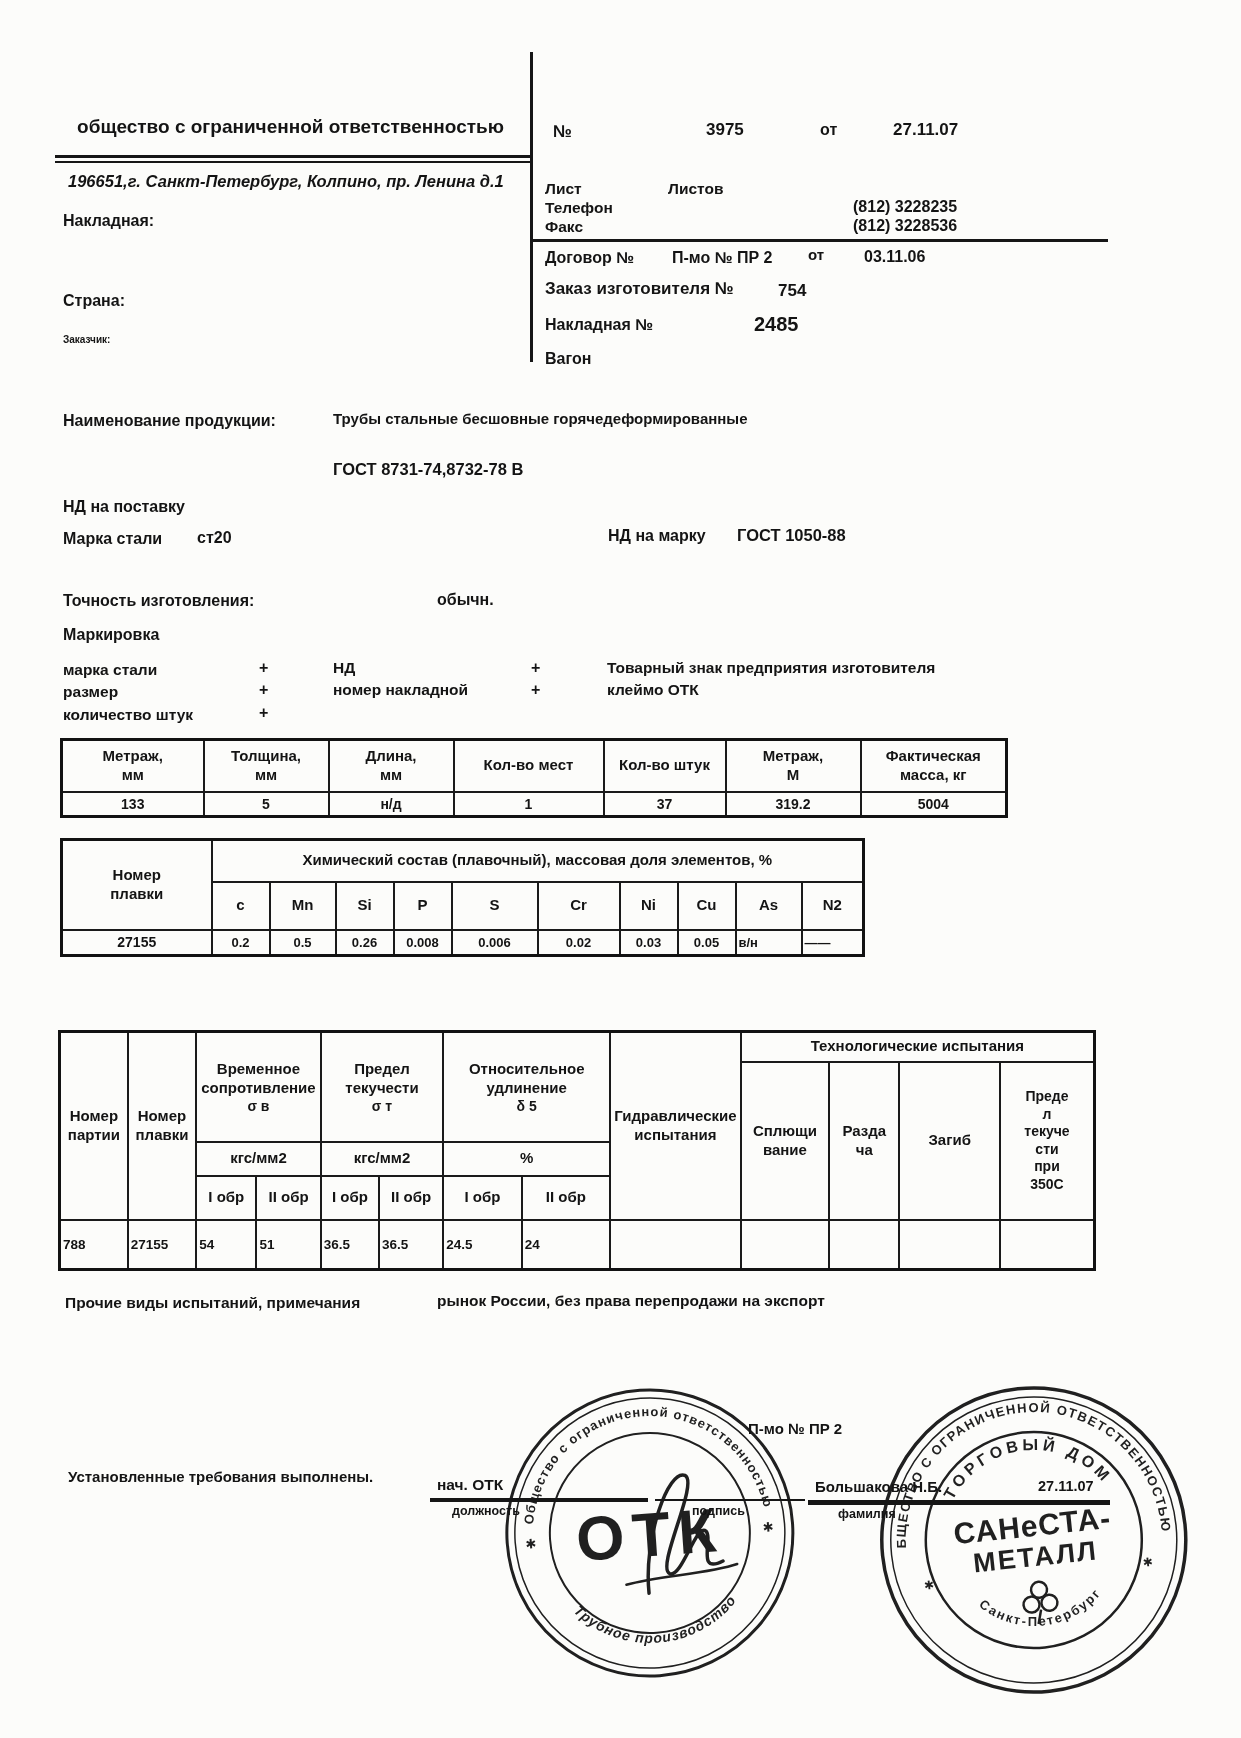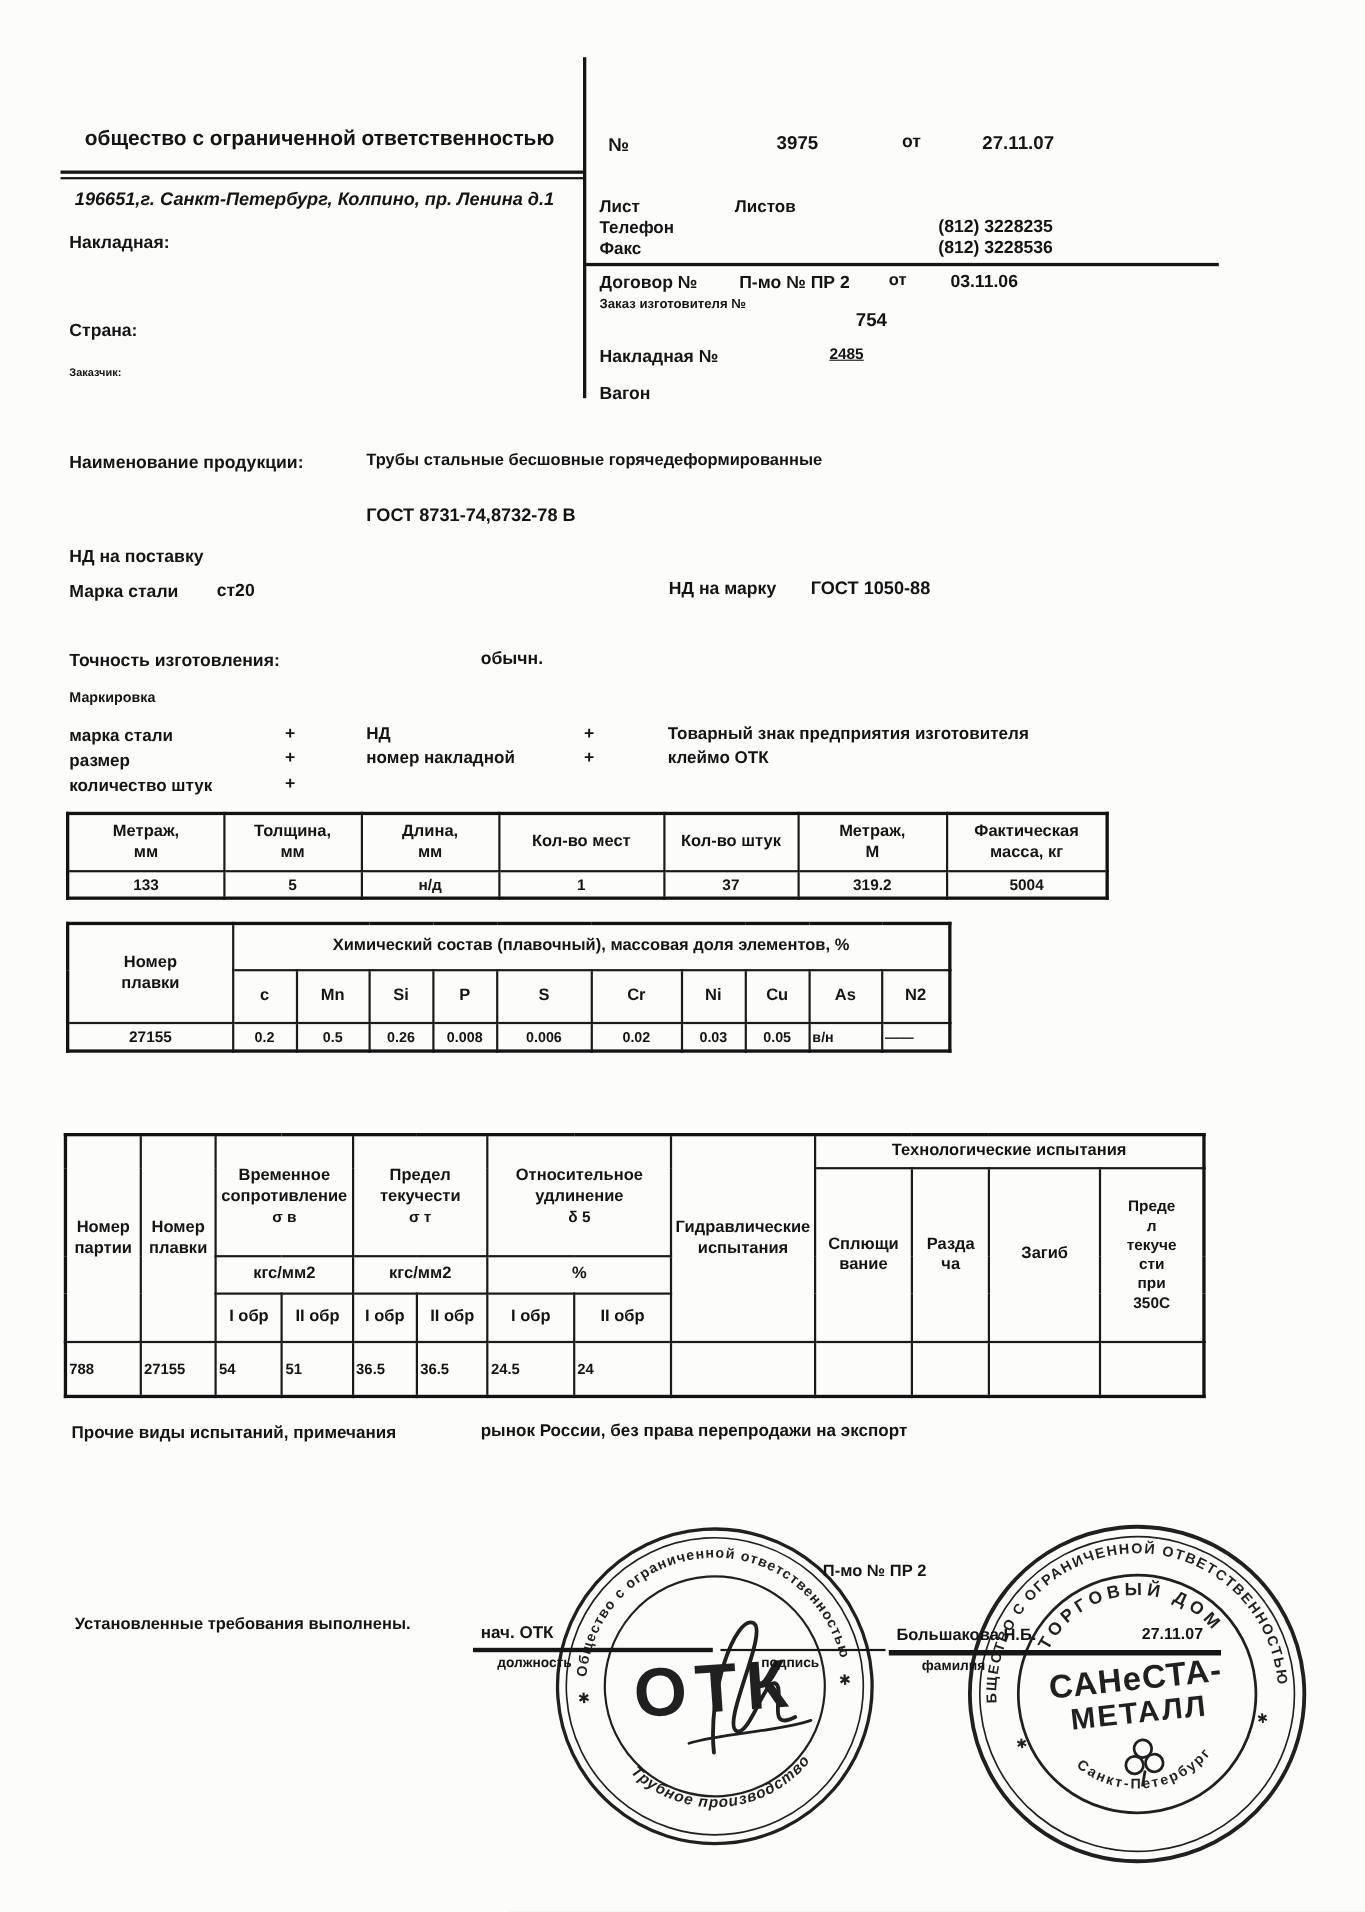--- a/index.html
+++ b/index.html
@@ -49,37 +49,37 @@
   <div class="abs b" style="left:853px;top:198px;font-size:16px;">(812) 3228235</div>
   <div class="abs b" style="left:545px;top:218px;font-size:15.5px;">Факс</div>
   <div class="abs b" style="left:853px;top:217px;font-size:16px;">(812) 3228536</div>
   <div class="ln" style="left:530px;top:239px;width:578px;height:2.5px;"></div>
 
   <div class="abs b" style="left:545px;top:249px;font-size:16px;">Договор №</div>
   <div class="abs b" style="left:672px;top:249px;font-size:16px;">П-мо № ПР 2</div>
   <div class="abs b" style="left:808px;top:246px;font-size:15px;">от</div>
   <div class="abs b" style="left:864px;top:248px;font-size:16px;">03.11.06</div>
 
-  <div class="abs b" style="left:545px;top:269px;font-size:12px;">Заказ изготовителя №</div>
+  <div class="abs b" style="left:545px;top:279px;font-size:17px;">Заказ изготовителя №</div>
   <div class="abs b" style="left:754px;top:281px;font-size:17px;margin-left:24px;">754</div>
   <div class="abs b" style="left:545px;top:316px;font-size:16px;">Накладная №</div>
-  <div class="abs b" style="left:754px;top:313px;font-size:14px;text-decoration:underline;">2485</div>
+  <div class="abs b" style="left:754px;top:313px;font-size:20px;">2485</div>
   <div class="abs b" style="left:545px;top:350px;font-size:16px;">Вагон</div>
 
   <div class="abs b" style="left:63px;top:412px;font-size:16px;">Наименование продукции:</div>
   <div class="abs b" style="left:333px;top:410px;font-size:15px;">Трубы стальные бесшовные горячедеформированные</div>
   <div class="abs b" style="left:333px;top:460px;font-size:16.5px;text-align:center;">ГОСТ 8731-74,8732-78 В</div>
   <div class="abs b" style="left:63px;top:498px;font-size:16px;">НД на поставку</div>
   <div class="abs b" style="left:63px;top:530px;font-size:16px;">Марка стали</div>
   <div class="abs b" style="left:197px;top:529px;font-size:16px;">ст20</div>
   <div class="abs b" style="left:608px;top:527px;font-size:16px;">НД на марку</div>
   <div class="abs b" style="left:737px;top:526px;font-size:16.5px;">ГОСТ  1050-88</div>
   <div class="abs b" style="left:63px;top:592px;font-size:16px;">Точность изготовления:</div>
   <div class="abs b" style="left:437px;top:591px;font-size:16px;">обычн.</div>
-  <div class="abs b" style="left:63px;top:626px;font-size:13px;">Маркировка</div>
+  <div class="abs b" style="left:63px;top:626px;font-size:16px;">Маркировка</div>
 
   <div class="abs b" style="left:63px;top:661px;font-size:15.5px;">марка стали</div>
   <div class="abs b" style="left:259px;top:659px;font-size:16px;">+</div>
   <div class="abs b" style="left:333px;top:659px;font-size:15.5px;">НД</div>
   <div class="abs b" style="left:531px;top:659px;font-size:16px;">+</div>
   <div class="abs b" style="left:607px;top:659px;font-size:15.5px;">Товарный знак предприятия изготовителя</div>
 
   <div class="abs b" style="left:63px;top:683px;font-size:15.5px;">размер</div>
   <div class="abs b" style="left:259px;top:681px;font-size:16px;">+</div>
   <div class="abs b" style="left:333px;top:681px;font-size:15.5px;">номер накладной</div>

